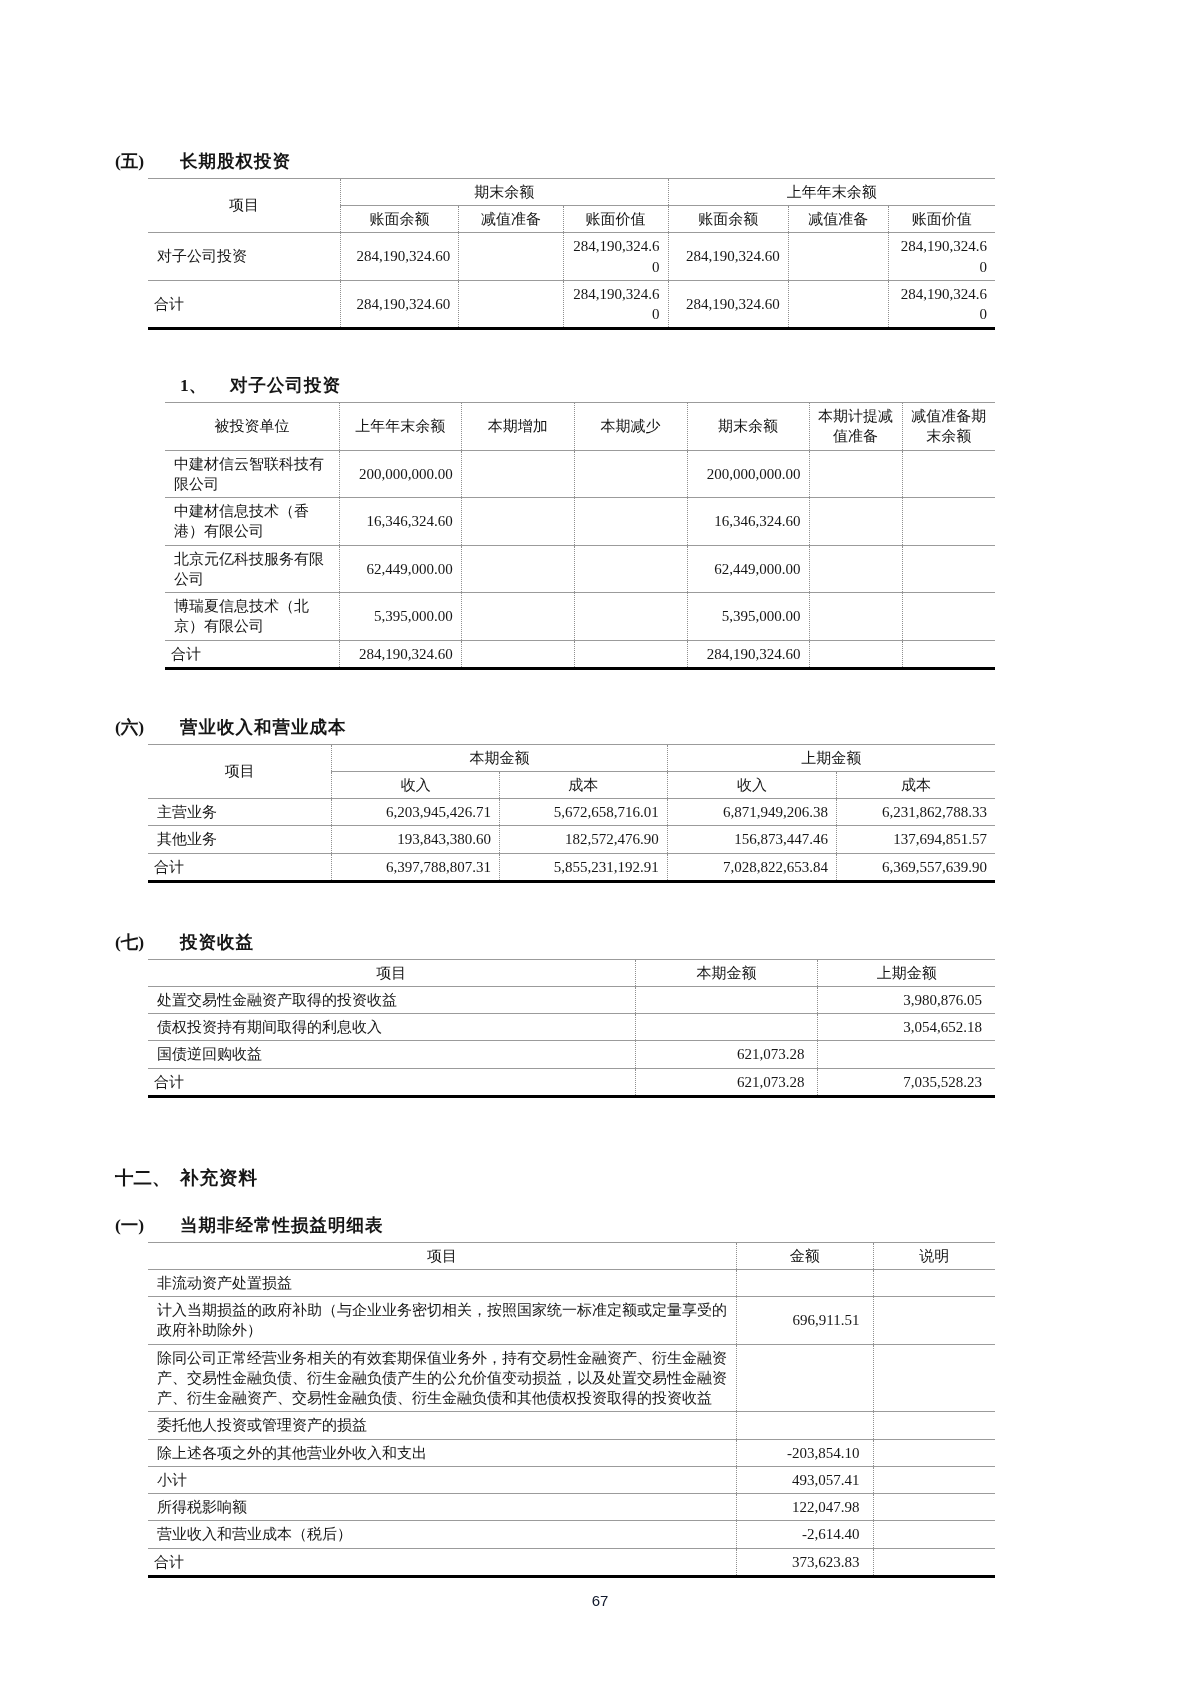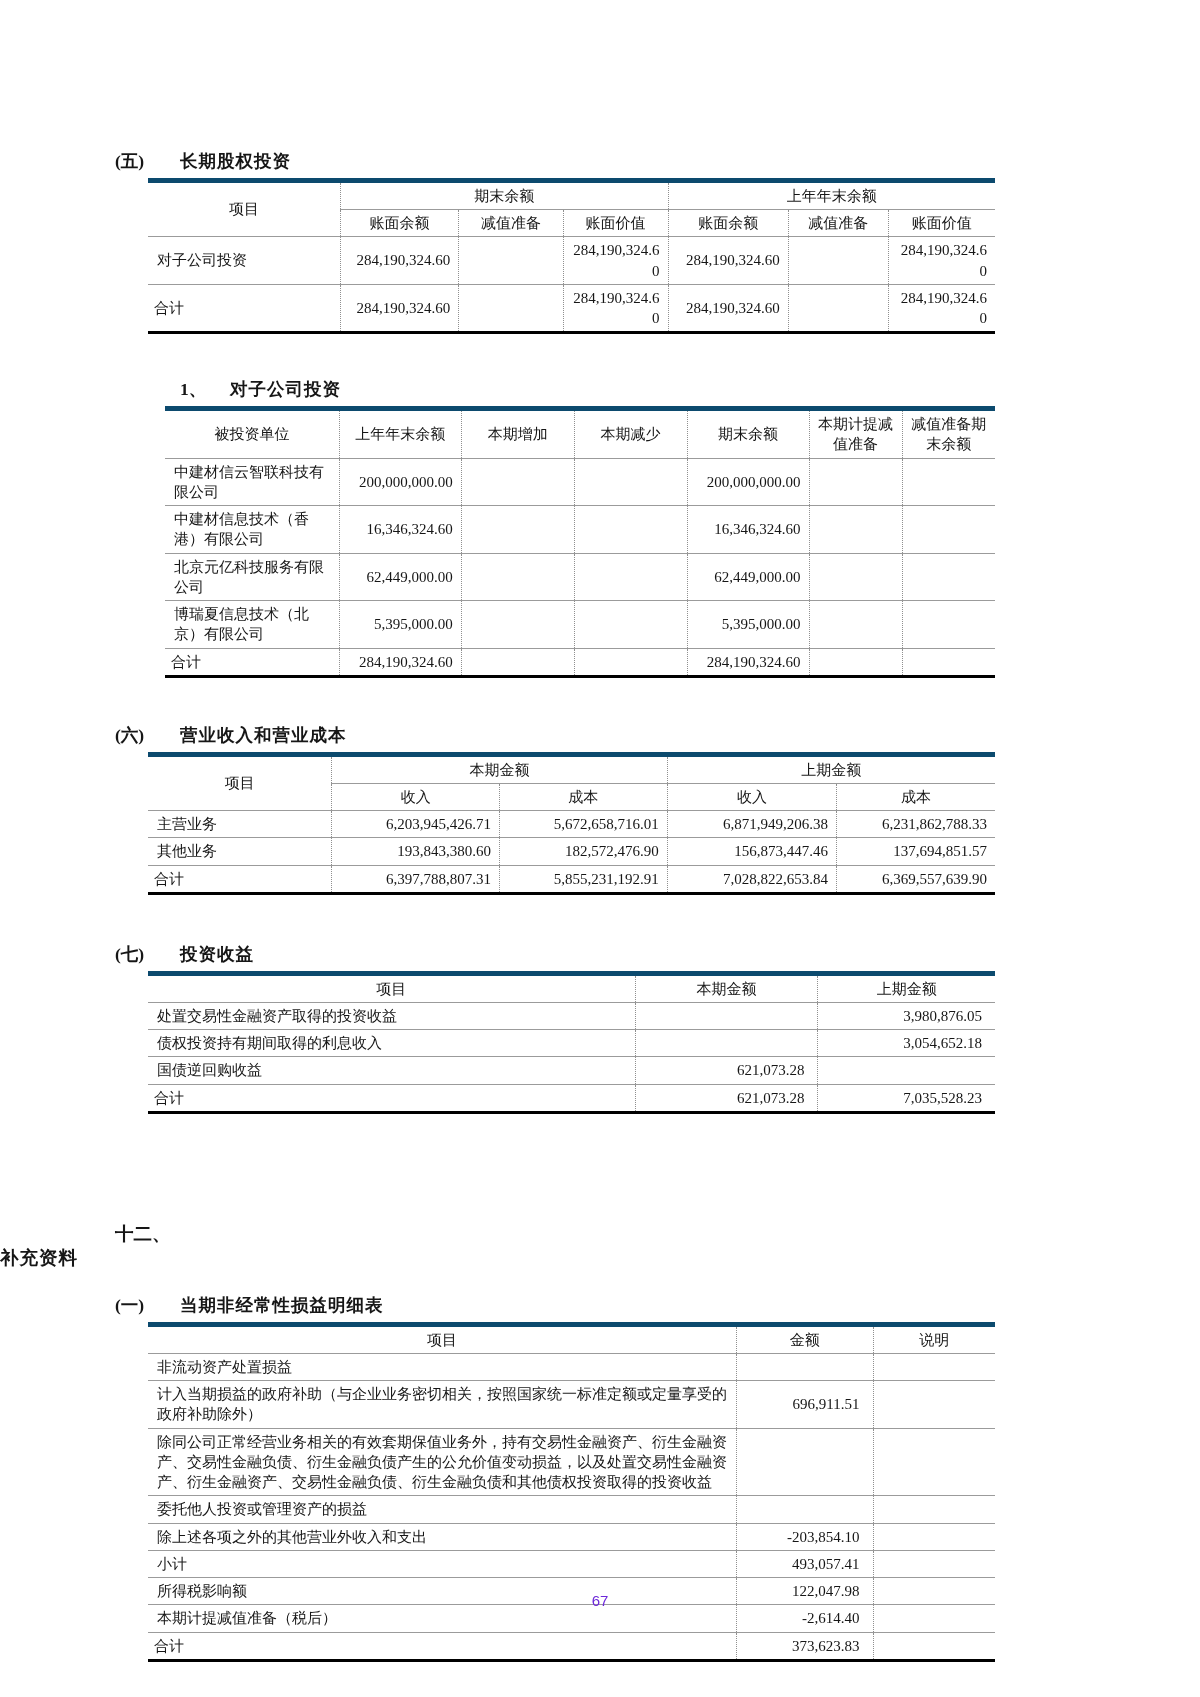--- a/index.html
+++ b/index.html
@@ -15,21 +15,21 @@
   }
   .sec-head { display:flex; font-weight:bold; font-size:17.5px; letter-spacing:1px; line-height:1.3; }
   .sec-head .sec-num { margin-left:115px; width:65px; flex:0 0 auto; letter-spacing:0; }
   .sec-head.indent1 .sec-num { margin-left:180px; width:50px; }
   .sec-head.big { font-size:18.5px; }
   .sec-head { margin-bottom:5px; }
 
   table.tbl {
     border-collapse: collapse;
     table-layout: fixed;
-    border-top: 5px solid #0c4a6e;
+    border-top: 1px solid #0c4a6e;
     border-bottom: 3px solid #000;
     font-size: 15px;
     line-height: 1.35;
   }
   .tbl td {
     border-top: 1px solid #9b9b9b;
     border-bottom: 1px solid #9b9b9b;
     border-left: 1px dotted #8f8f8f;
     border-right: 1px dotted #8f8f8f;
     padding: 3px 6px;
@@ -46,28 +46,28 @@
   .t1 { margin-left:148px; width:847px; }
   .t2 { margin-left:165px; width:830px; }
   .t3 { margin-left:148px; width:847px; }
   .t4 { margin-left:148px; width:847px; }
   .t5 { margin-left:148px; width:847px; }
   .t4 .num, .t5 .num { padding-right: 13px; }
 
   .gap-a { margin-top:44px; }  
   .gap-b { margin-top:46px; }  
   .gap-c { margin-top:48px; }  
-  .gap-d { margin-top:108px;flex-direction:column; } 
+  .gap-d { margin-top:68px; } 
   .gap-e { margin-top:24px; }  
 
   .footer {
     position:absolute; left:0; bottom:88px; width:100%;
     text-align:center; font-size:15px;
     font-family:"Liberation Sans","DejaVu Sans",sans-serif;
-    color:#6d28d9;
+    color:#0f172a;
   }
 </style>
 </head>
 <body>
 
 <div class="page">
 
   <div class="sec-head">
     <span class="sec-num">(五)</span>
     <span class="sec-title">长期股权投资</span>
@@ -341,21 +341,21 @@
         <td class="lbl">小计</td>
         <td class="num">493,057.41</td>
         <td class="num"></td>
       </tr>
         <tr>
         <td class="lbl">所得税影响额</td>
         <td class="num">122,047.98</td>
         <td class="num"></td>
       </tr>
         <tr>
-        <td class="lbl">本期计提减值准备（税后）</td>
+        <td class="lbl">营业收入和营业成本（税后）</td>
         <td class="num">-2,614.40</td>
         <td class="num"></td>
       </tr>
         <tr>
         <td class="lbl">合计</td>
         <td class="num">373,623.83</td>
         <td class="num"></td>
       </tr>
       </tbody>
   </table>

